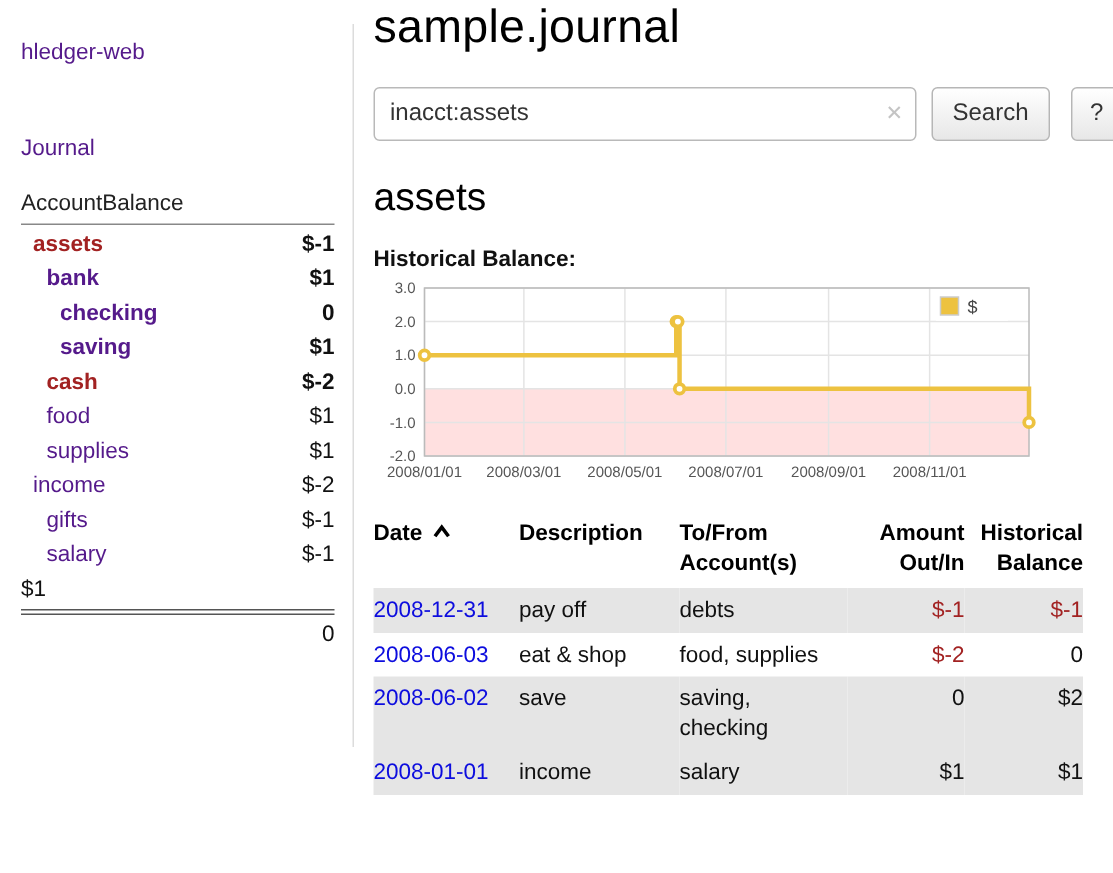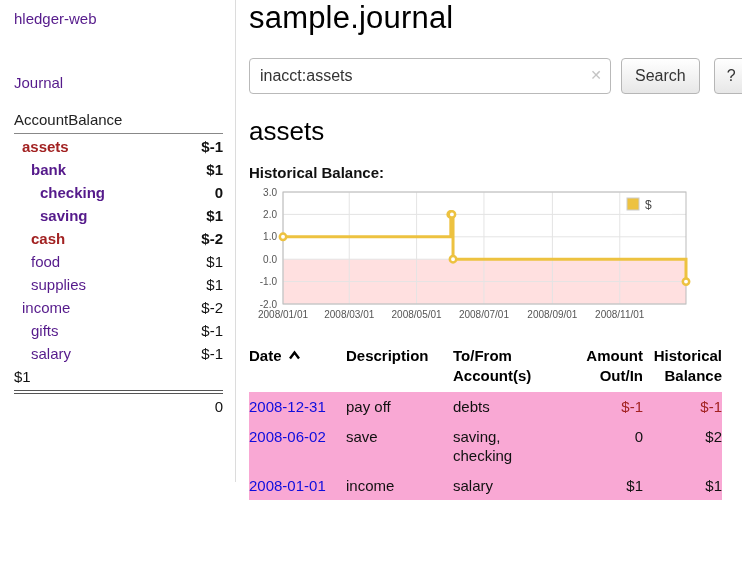--- a/index.html
+++ b/index.html
@@ -6,21 +6,21 @@
   html, body { margin: 0; padding: 0; }
   body {
     width: 742px; height: 582px; overflow: hidden;
     background: #ffffff; color: #111;
     font-family: "Liberation Sans", sans-serif;
     position: relative;
   }
 
   
   .sidebar {
-    position: absolute; left: 0; top: 0; width: 236px; height: 482px;
+    position: absolute; left: 0; top: 16px; width: 236px; height: 482px;
     border-right: 1px solid #dcdcdc;
     padding: 10px 12px 0 14px;
   }
   a { cursor: pointer; }
   .purple-link { color: #551a8b; text-decoration: none; font-size: 15px; }
   .app-title { display: inline-block; }
   .journal-link { display: block; margin-top: 46px; }
 
   .accounts-table { margin-top: 18px; }
   .accounts-header {
@@ -74,21 +74,21 @@
   .journal-table col.c-desc { width: 107px; }
   .journal-table col.c-acct { width: 112px; }
   .journal-table col.c-amt  { width: 78px; }
   .journal-table col.c-bal  { width: 79px; }
   .journal-table th {
     text-align: left; font-size: 15px; font-weight: bold; color: #000;
     padding: 2px 10px 7px 0; vertical-align: top; line-height: 1.3;
   }
   .journal-table td { font-size: 15px; padding: 5px 10px 5px 0; vertical-align: top; line-height: 1.3; }
   .journal-table th.right, .journal-table td.right { text-align: right; padding-right: 0; padding-left: 6px; }
-  tr.shaded { background: #f9a8d4; }
+  tr.shaded { background: #e5e5e5; }
   .date-link { color: #0d0dde; text-decoration: none; }
   td.neg { color: #a22222; }
   .sort-icon { margin-left: 6px; vertical-align: 1px; }
 </style>
 </head>
 <body>
 
 <div class="sidebar">
   <a class="purple-link app-title" href="#">hledger-web</a>
   <a class="purple-link journal-link" href="#">Journal</a>
@@ -233,20 +233,27 @@
       </tr>
     </thead>
     <tbody>
         <tr class="shaded">
           <td><a class="date-link" href="#">2008-12-31</a></td>
           <td>pay off</td>
           <td>debts</td>
           <td class="right neg">$-1</td>
           <td class="right neg">$-1</td>
         </tr>
+        <tr>
+          <td><a class="date-link" href="#">2008-06-03</a></td>
+          <td>eat &amp; shop</td>
+          <td>food, supplies</td>
+          <td class="right neg">$-2</td>
+          <td class="right">0</td>
+        </tr>
         <tr class="shaded">
           <td><a class="date-link" href="#">2008-06-02</a></td>
           <td>save</td>
           <td>saving, checking</td>
           <td class="right">0</td>
           <td class="right">$2</td>
         </tr>
         <tr class="shaded">
           <td><a class="date-link" href="#">2008-01-01</a></td>
           <td>income</td>

